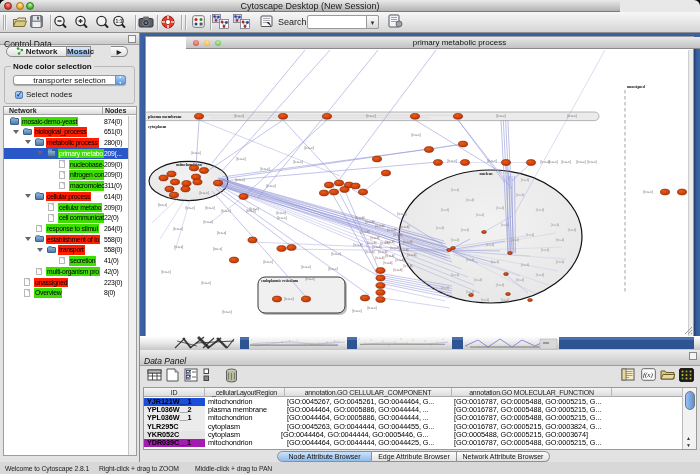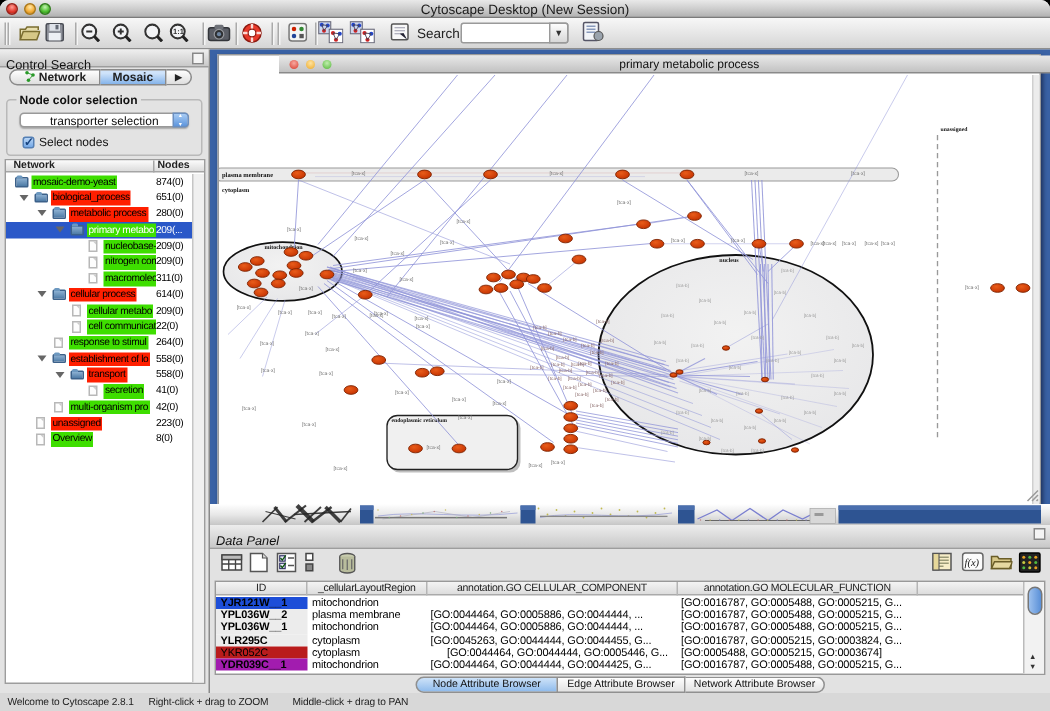--- a/index.html
+++ b/index.html
@@ -2,21 +2,21 @@
 <html><head>
 <meta charset="utf-8">
 <style>
 * { margin:0; padding:0; box-sizing:border-box; }
 html,body { width:700px; height:474px; background:#000; overflow:hidden; }
 body { font-family:"Liberation Sans", sans-serif; }
 #win { position:absolute; left:0; top:0; width:700px; height:474px; background:#e8e8e8; border-radius:6px 6px 0 0; overflow:hidden; }
 .abs { position:absolute; }
 
 
-#titlebar { left:0; top:0; width:700px; height:12px;
+#titlebar { left:0; top:0; width:620px; height:12px;
   background:linear-gradient(#e9e9e9, #cfcfcf 50%, #b2b2b2);
   border-bottom:1px solid #7a7a7a; }
 #titlebar .title { width:100%; text-align:center; font-size:9px; line-height:12px; color:#1a1a1a; }
 .light { position:absolute; top:2px; width:8px; height:8px; border-radius:50%; }
 #lr { left:4px;  background:radial-gradient(circle at 50% 30%, #ff9f97 0%, #e33e32 55%, #ae1b10 100%); border:0.5px solid #9a2018;}
 #ly { left:15.5px; background:radial-gradient(circle at 50% 30%, #ffe9a8 0%, #f6b03c 55%, #c27d12 100%); border:0.5px solid #ac7714;}
 #lg { left:26px; background:radial-gradient(circle at 50% 30%, #c4f2b2 0%, #52c234 55%, #2a8612 100%); border:0.5px solid #2f7c1a;}
 
 
 #toolbar { left:0; top:12px; width:700px; height:21px;
@@ -30,21 +30,21 @@
 
 
 #cpanel { left:0; top:33px; width:140px; height:429px; background:#e3e3e3; border-right:1px solid #8a8a8a; }
 #cpanel-hdr { left:0; top:0; width:139px; height:12px; background:linear-gradient(#efefef,#c9c9c9); border-bottom:1px solid #9d9d9d; }
 #cpanel-hdr span { font-size:8.5px; line-height:12px; padding-left:4px; color:#111; }
 .float-ic { position:absolute; right:3px; top:2px; width:8px; height:8px; border:1px solid #888; background:#f4f4f4; }
 
 #tabs { left:6px; top:13px; width:130px; height:11px; }
 .tab { position:absolute; top:0; height:11px; border:1px solid #8a8a8a; font-size:8px; font-weight:bold; text-align:center; line-height:10px; color:#222; background:linear-gradient(#fefefe,#dedede); }
 #tab-net { left:0; width:61px; border-radius:6px 0 0 6px; }
-#tab-mos { left:61px; width:44px; border-left:none; background:linear-gradient(#cfe3fa 20%,#85b4ea); }
+#tab-mos { left:61px; width:24px; border-left:none; background:linear-gradient(#cfe3fa 20%,#85b4ea); }
 #tab-arr { left:105px; width:17px; border-left:none; border-radius:0 6px 6px 0; font-size:6px; }
 
 #grp { left:4px; top:33px; width:131px; height:38px; border:1px solid #b9b9b9; border-radius:3px; }
 #grp-lbl { position:absolute; left:6px; top:-5px; background:#e3e3e3; font-size:8px; font-weight:bold; color:#111; padding:0 2px; }
 #combo { position:absolute; left:8px; top:8px; width:113px; height:10px; background:#fff; border:1px solid #999; border-radius:3px; box-shadow:0 1px 1px rgba(0,0,0,0.25); }
 #combo .cv { position:absolute; left:0; width:100%; text-align:center; font-size:8px; line-height:9px; color:#111; }
 #combo .spin { position:absolute; right:-1px; top:-1px; width:11px; height:10px; background:linear-gradient(#a8ccf4,#5e96dd); border:1px solid #6b8fc0; border-radius:0 3px 3px 0; }
 #combo .spin:before { content:"▲"; position:absolute; top:-1px; left:2.5px; font-size:3.5px; color:#fff; }
 #combo .spin:after { content:"▼"; position:absolute; bottom:-1px; left:2.5px; font-size:3.5px; color:#fff; }
 #chk { position:absolute; left:10px; top:24px; width:8px; height:8px; border-radius:2px; background:linear-gradient(#b9d6f6,#74a8e6); border:1px solid #5580b5; }
@@ -203,21 +203,21 @@
     <div class="tsep" style="left:157px"></div>
     <div class="tsep" style="left:181px"></div>
     <div class="tsep" style="left:185px"></div>
     <div class="tsep" style="left:210px"></div>
     <div id="search-label">Search:</div>
     <div id="search-field"></div>
     <div id="search-drop">▼</div>
   </div>
 
   <div id="cpanel" class="abs">
-    <div id="cpanel-hdr" class="abs"><span>Control Search</span><div class="float-ic"></div></div>
+    <div id="cpanel-hdr" class="abs"><span>Control Data</span><div class="float-ic"></div></div>
     <div id="tabs" class="abs">
       <div class="tab" id="tab-net"><svg width="8" height="8" viewBox="0 0 8 8" style="vertical-align:-1px">
             <circle cx="2" cy="1.5" r="1.2" fill="#2a9a2a"></circle>
             <circle cx="6" cy="3" r="1.2" fill="#2a9a2a"></circle>
             <circle cx="3" cy="6.5" r="1.2" fill="#2a9a2a"></circle>
             <path d="M2 1.5 L6 3 L3 6.5" stroke="#2a9a2a" stroke-width="0.6" fill="none"></path>
           </svg> Network</div>
       <div class="tab" id="tab-mos">Mosaic</div>
       <div class="tab" id="tab-arr">▶</div>
     </div>
@@ -758,20 +758,21 @@
       <div id="dt-hdr">
         <div style="left:0;width:61px">ID</div>
         <div style="left:61px;width:80px">_cellularLayoutRegion</div>
         <div style="left:141px;width:167px">annotation.GO CELLULAR_COMPONENT</div>
         <div style="left:308px;width:160px">annotation.GO MOLECULAR_FUNCTION</div>
       </div>
       <div id="dt-body">
           <div class="drow" style="top:10.0px">
             <div style="left:0;width:61px;background:#1d4ed8;font-weight:bold;padding-left:3px">YJR121W__1</div>
             <div style="left:61px;width:80px;padding-left:3px">mitochondrion</div>
+            <div style="left:141px;width:167px;padding-left:2px">[GO:0045267, GO:0045261, GO:0044464, G...</div>
             <div style="left:308px;width:170px;padding-left:2px">[GO:0016787, GO:0005488, GO:0005215, G...</div>
           </div>
           <div class="drow" style="top:18.2px">
             <div style="left:0;width:61px;background:#ececec;font-weight:bold;padding-left:3px">YPL036W__2</div>
             <div style="left:61px;width:80px;padding-left:3px">plasma membrane</div>
             <div style="left:141px;width:167px;padding-left:2px">[GO:0044464, GO:0005886, GO:0044444, ...</div>
             <div style="left:308px;width:170px;padding-left:2px">[GO:0016787, GO:0005488, GO:0005215, G...</div>
           </div>
           <div class="drow" style="top:26.4px">
             <div style="left:0;width:61px;background:#ececec;font-weight:bold;padding-left:3px">YPL036W__1</div>
@@ -779,23 +780,23 @@
             <div style="left:141px;width:167px;padding-left:2px">[GO:0044464, GO:0005886, GO:0044444, ...</div>
             <div style="left:308px;width:170px;padding-left:2px">[GO:0016787, GO:0005488, GO:0005215, G...</div>
           </div>
           <div class="drow" style="top:34.6px">
             <div style="left:0;width:61px;background:#ececec;font-weight:bold;padding-left:3px">YLR295C</div>
             <div style="left:61px;width:80px;padding-left:3px">cytoplasm</div>
             <div style="left:141px;width:167px;padding-left:2px">[GO:0045263, GO:0044444, GO:0044455, G...</div>
             <div style="left:308px;width:170px;padding-left:2px">[GO:0016787, GO:0005215, GO:0003824, G...</div>
           </div>
           <div class="drow" style="top:42.8px">
-            <div style="left:0;width:61px;background:#b91c1c;font-weight:normal;padding-left:3px">YKR052C</div>
+            <div style="left:0;width:61px;background:#e5e5e5;font-weight:bold;padding-left:3px">YKR052C</div>
             <div style="left:61px;width:80px;padding-left:3px">cytoplasm</div>
-            <div style="left:152px;width:167px;padding-left:2px">[GO:0044464, GO:0044444, GO:0005446, G...</div>
+            <div style="left:135px;width:167px;padding-left:2px">[GO:0044464, GO:0044444, GO:0005446, G...</div>
             <div style="left:308px;width:170px;padding-left:2px">[GO:0005488, GO:0005215, GO:0003674]</div>
           </div>
           <div class="drow" style="top:51.0px">
             <div style="left:0;width:61px;background:#a21caf;font-weight:bold;padding-left:3px">YDR039C__1</div>
             <div style="left:61px;width:80px;padding-left:3px">mitochondrion</div>
             <div style="left:141px;width:167px;padding-left:2px">[GO:0044464, GO:0044444, GO:0044425, G...</div>
             <div style="left:308px;width:170px;padding-left:2px">[GO:0016787, GO:0005488, GO:0005215, G...</div>
           </div>
         </div>
       <div id="dt-scroll">

